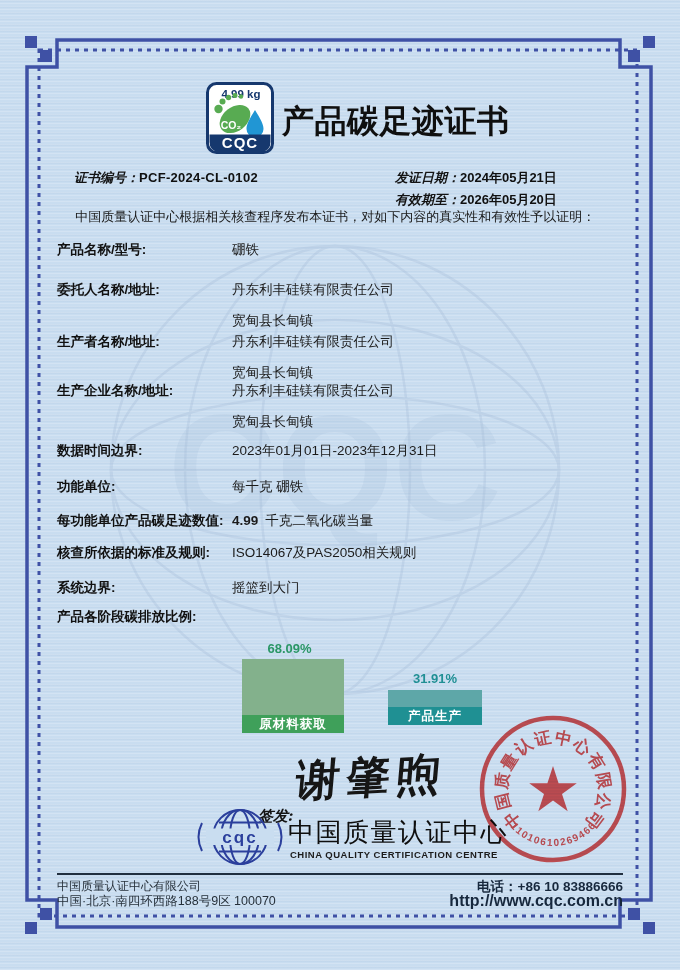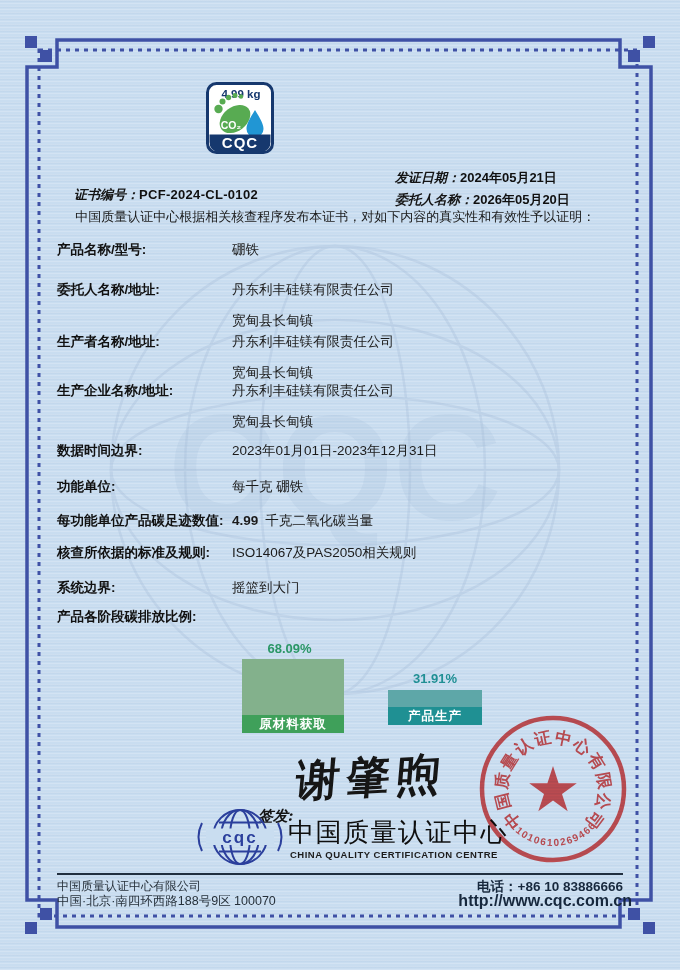--- a/index.html
+++ b/index.html
@@ -7,21 +7,21 @@
   .page{position:relative;width:680px;height:970px;overflow:hidden;
     background-color:#c9ddf0;
     background-image:repeating-linear-gradient(180deg, rgba(255,255,255,.18) 0 1px, rgba(255,255,255,0) 1px 3px),
                      repeating-linear-gradient(180deg, rgba(110,145,190,.07) 0 2px, rgba(110,145,190,0) 2px 6px);
     color:#1d1d1d;}
   .abs{position:absolute;}
   svg{display:block;}
   
   .title{left:282px;top:100px;font-size:32px;font-weight:800;letter-spacing:.5px;color:#0f0f0f;}
   .kai{font-family:"DejaVu Serif","Liberation Serif",serif;font-style:italic;font-weight:700;color:#141414;}
-  .certrow{left:74px;top:186px;font-size:13px;}
+  .certrow{left:74px;top:169px;font-size:13px;}
   .certrow .val{font-weight:600;letter-spacing:.3px;color:#101010;}
   .daterow1{left:395px;top:169px;font-size:13px;}
   .daterow2{left:395px;top:191px;font-size:13px;}
   .daterow1 .val,.daterow2 .val{font-weight:600;color:#101010;}
   .intro{left:57px;top:207px;width:568px;font-size:13px;line-height:19px;text-indent:1.4em;color:#1a1a1a;}
   
   .frow{position:absolute;left:57px;width:568px;font-size:13.5px;}
   .flabel{font-weight:700;color:#111;}
   .fval{position:absolute;left:175px;top:0;font-weight:500;color:#1b1b1b;white-space:nowrap;}
   .fval .line{display:block;}
@@ -43,21 +43,21 @@
   .sign-name{left:296px;top:748px;font-size:44px;font-weight:700;color:#161616;
     font-family:"DejaVu Serif","Liberation Serif",serif;
     transform:rotate(-3deg) skewX(-8deg);letter-spacing:6px;}
   .org-cn{left:288px;top:815px;font-size:26px;font-weight:400;letter-spacing:1.5px;color:#0e0e0e;}
   .org-en{left:290px;top:849px;font-size:9.5px;font-weight:700;letter-spacing:.5px;color:#1c1c1c;}
   
   .f-rule{left:57px;top:873px;width:566px;height:2px;background:#22303f;}
   .f-company{left:57px;top:878px;font-size:12px;color:#26303a;}
   .f-address{left:57px;top:893px;font-size:12.5px;color:#26303a;}
   .f-phone{right:57px;top:878px;font-size:13.5px;font-weight:700;color:#17283d;text-align:right;}
-  .f-web{right:48px;top:892px;font-size:16px;font-weight:700;color:#17283d;text-align:right;}
+  .f-web{right:57px;top:892px;font-size:16px;font-weight:700;color:#17283d;text-align:right;}
   
   .seal{left:477px;top:713px;opacity:.88;mix-blend-mode:multiply;}
   .seal text{fill:#e23d3d;text-anchor:middle;font-family:"Liberation Sans","DejaVu Sans",sans-serif;}
   .seal .cn text{font-size:16.5px;font-weight:700;}
   .seal .num text{font-size:10px;font-weight:700;}
   
   .badge-svg text{font-family:"Liberation Sans","DejaVu Sans",sans-serif;}
 </style>
 </head>
 <body>
@@ -101,29 +101,30 @@
       <circle cx="22.5" cy="15.5" r="2.7"></circle>
       <circle cx="29" cy="13.5" r="2.5"></circle>
       <circle cx="35" cy="14.5" r="2.2"></circle>
     </g>
     <path d="M49,28 C54.5,37 57.5,42 57.5,47 A8.5,8.5 0 1 1 40.5,47 C40.5,42 43.5,37 49,28 Z" fill="#2196d4"></path>
     <text x="25" y="47" text-anchor="middle" font-size="10.5" font-weight="800" fill="#ffffff">CO₂</text>
     <path d="M3.5,52.5 H64.5 V60 Q64.5,69.5 55,69.5 H13 Q3.5,69.5 3.5,60 Z" fill="#16386e"></path>
     <text x="34" y="66" text-anchor="middle" font-size="15" font-weight="800" fill="#ffffff" letter-spacing="1">CQC</text>
   </svg>
 
+  <div class="abs title">产品碳足迹证书</div>
 
   <div class="abs certrow">
     <span class="kai">证书编号：</span><span class="val">PCF-2024-CL-0102</span>
   </div>
   <div class="abs daterow1">
     <span class="kai">发证日期：</span><span class="val">2024年05月21日</span>
   </div>
   <div class="abs daterow2">
-    <span class="kai">委托人名称：</span><span class="val">2026年05月20日</span>
+    <span class="kai">有效期至：</span><span class="val">2026年05月20日</span>
   </div>
 
   <div class="abs intro">中国质量认证中心根据相关核查程序发布本证书，对如下内容的真实性和有效性予以证明：</div>
 
   <div class="frow" style="top:241px">
     <span class="flabel">产品名称/型号:</span>
     <span class="fval">
         <span class="line">硼铁</span>
       </span>
   </div>

